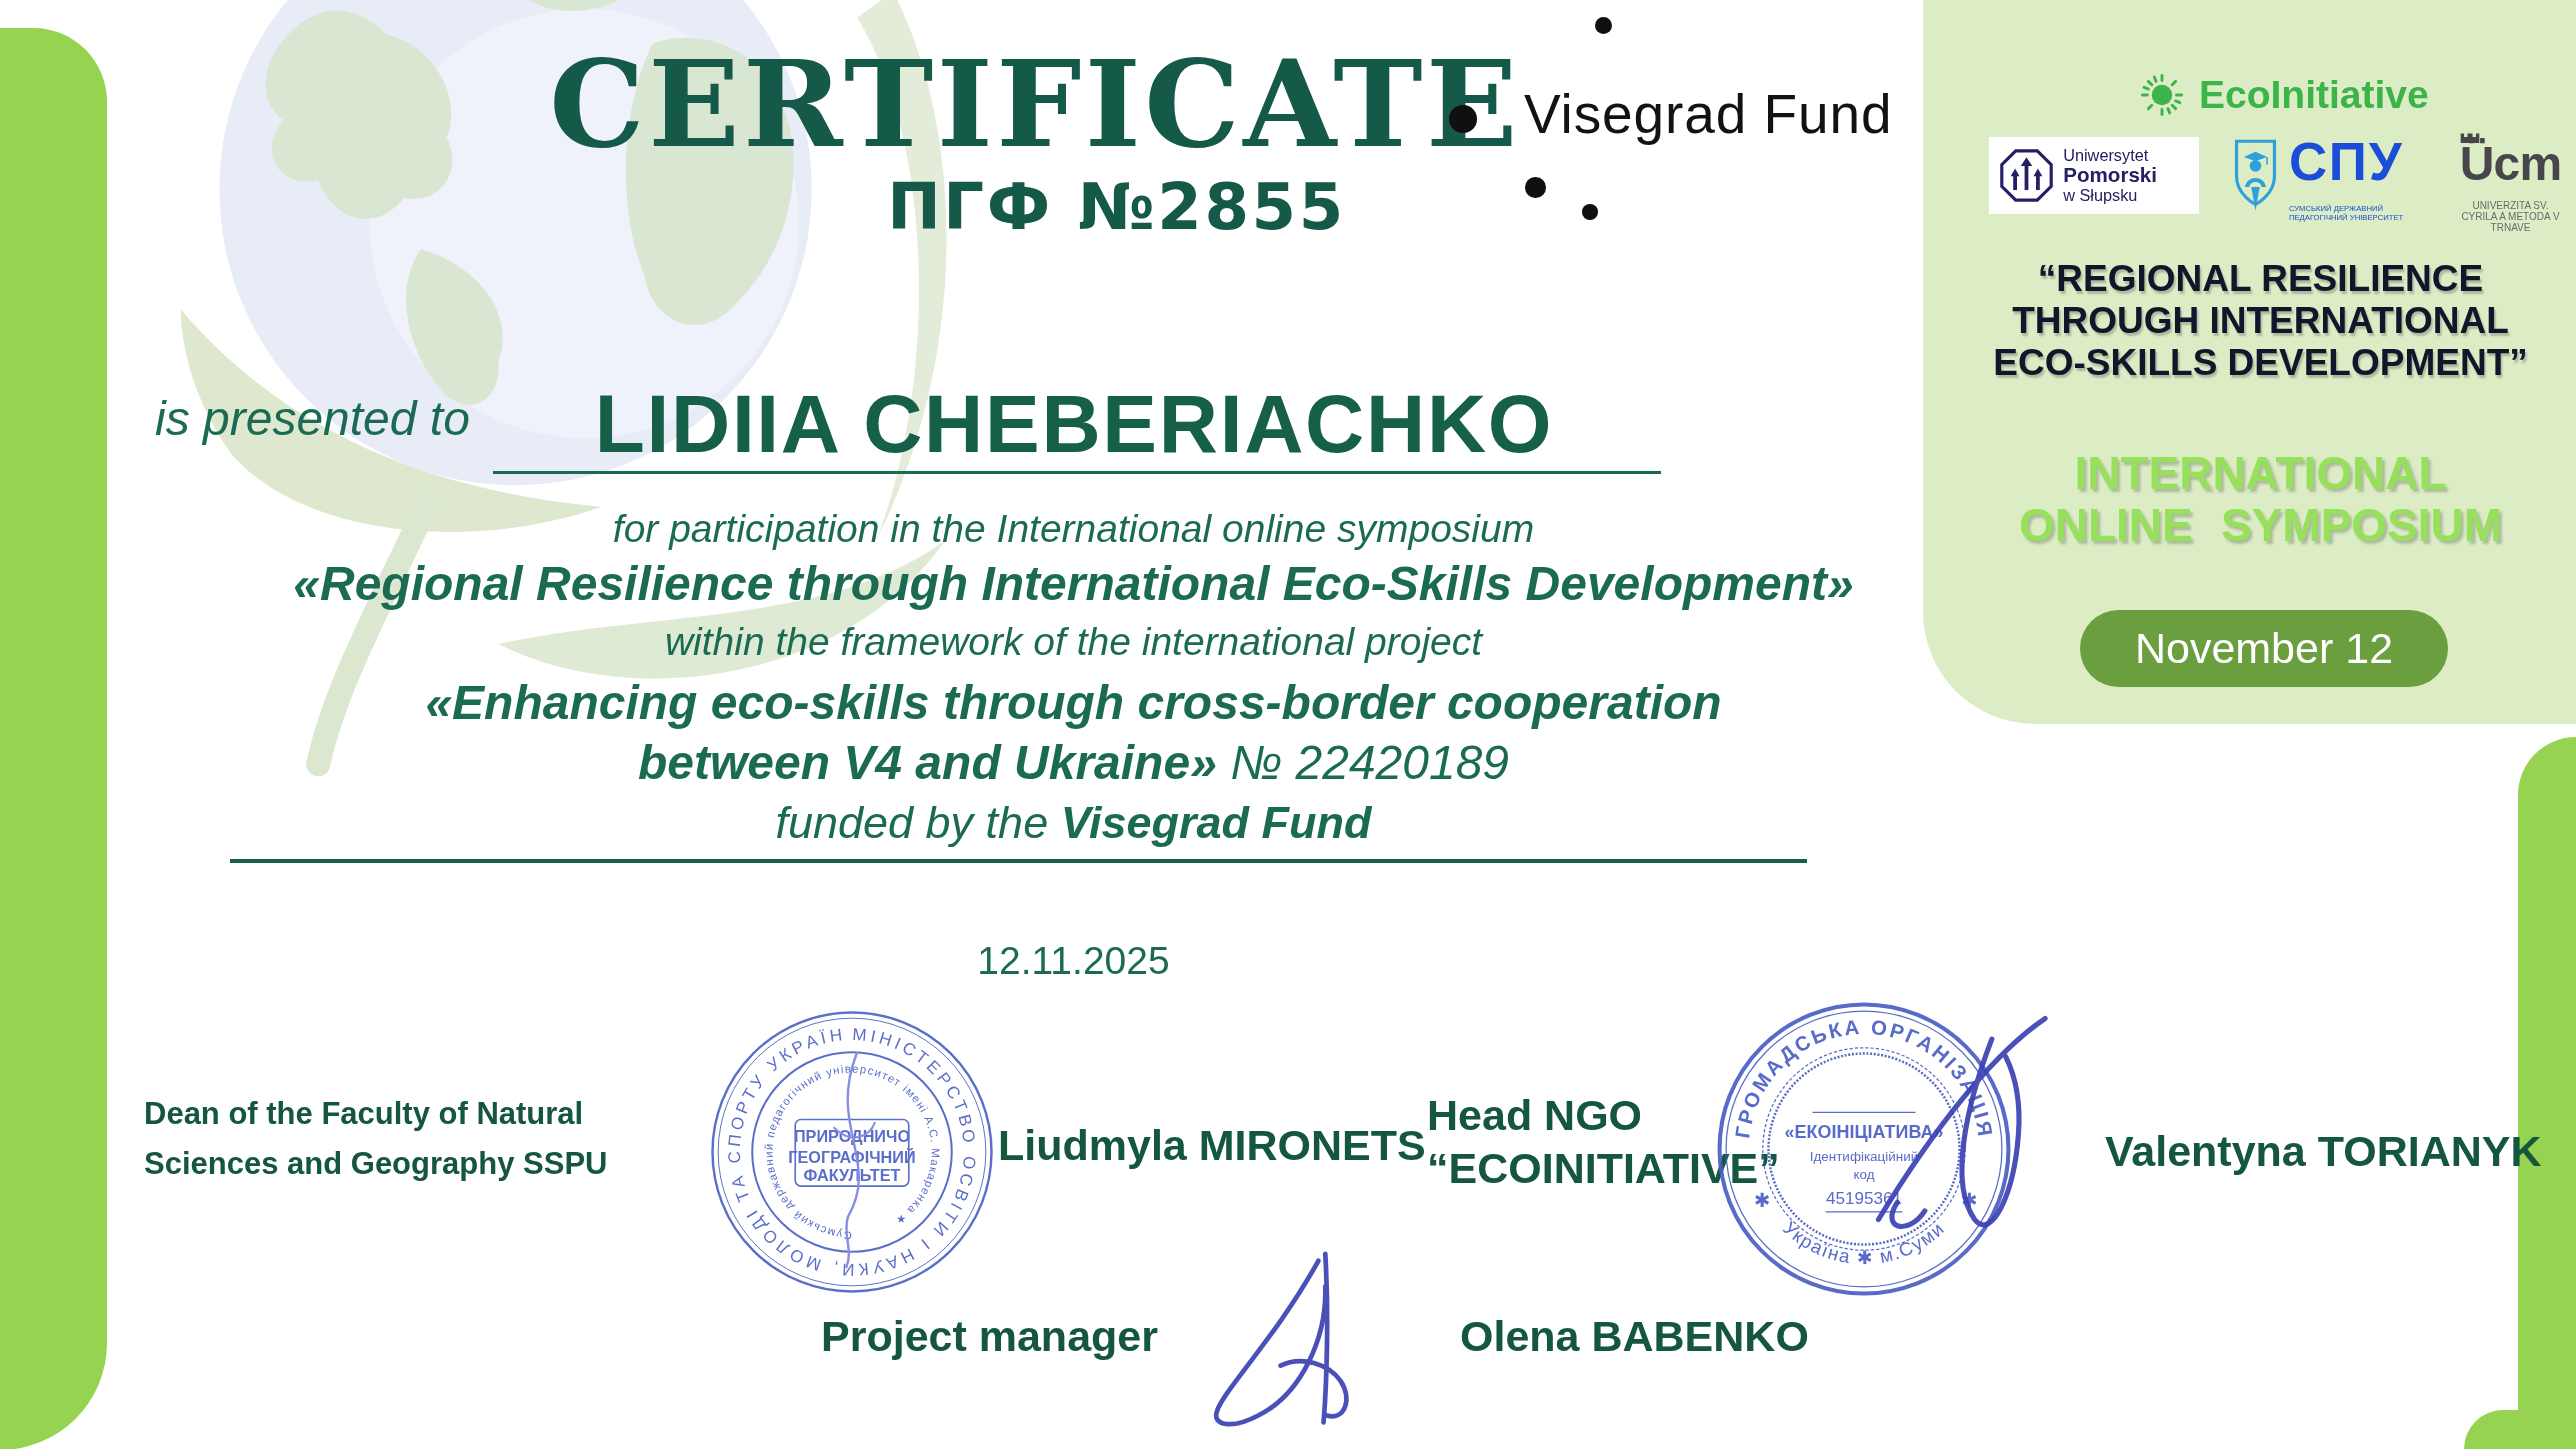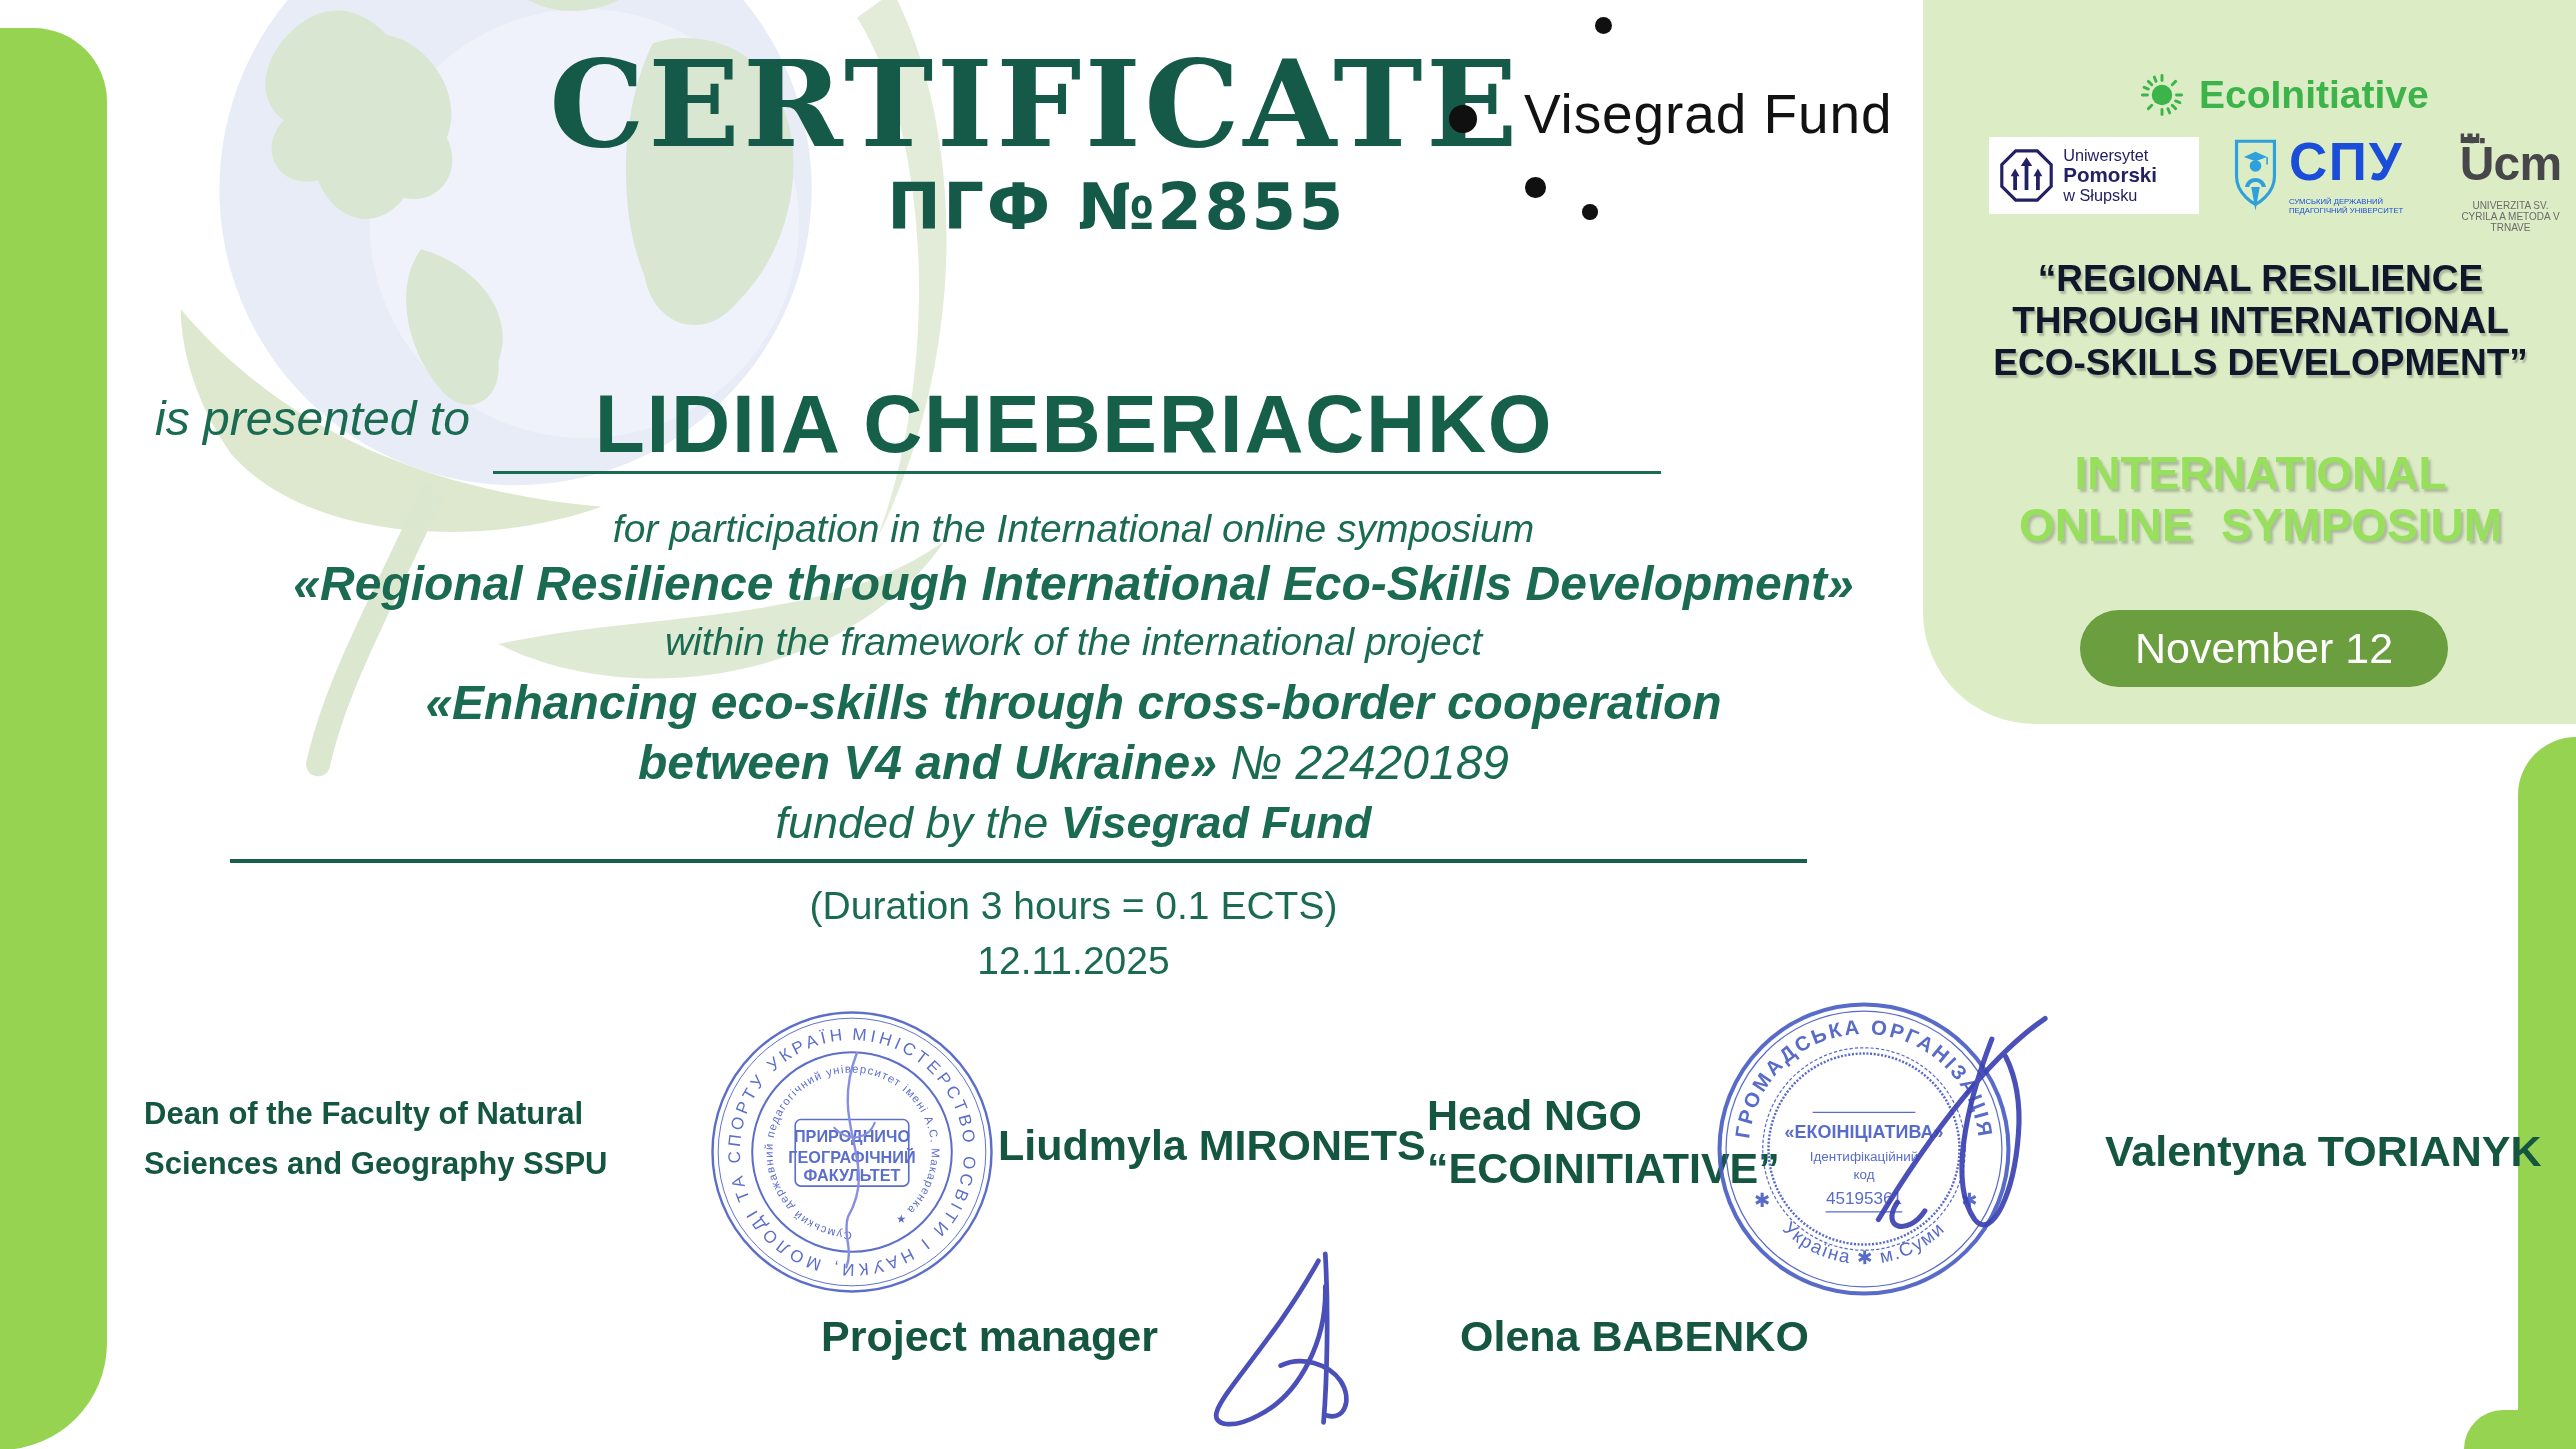--- a/index.html
+++ b/index.html
@@ -65,21 +65,21 @@
            align-items:center;gap:13.7px;}
   .eco-label{font-weight:bold;font-size:39px;color:#3cb44a;}
   .pomorski-card{left:1989px;top:137px;width:210px;height:77px;background:#fff;
                  display:flex;align-items:center;gap:8.6px;padding:5.2px 8.6px;box-sizing:border-box;}
   .pomorski-text{color:#232063;line-height:1.08;}
   .pomorski-text .t1{font-size:16.3px;}
   .pomorski-text .t2{font-size:20.6px;font-weight:bold;}
   .pomorski-text .t3{font-size:16.3px;}
   .spu-card{left:2229px;top:137px;width:215px;height:86px;display:flex;gap:6.9px;align-items:flex-start;}
   .spu-abbr{font-weight:bold;font-size:53px;line-height:50px;color:#1b4ed8;letter-spacing:1.7px;}
-  .spu-caption{font-size:7.7px;color:#1b4ed8;margin-top:10px;width:146px;}
+  .spu-caption{font-size:7.7px;color:#1b4ed8;margin-top:17px;width:146px;}
   .ucm-card{left:2454px;top:141px;width:113px;text-align:center;}
   .ucm-abbr{font-weight:bold;font-size:48px;line-height:45px;color:#47474b;letter-spacing:-0.9px;position:relative;display:inline-block;}
   .ucm-crown{position:absolute;left:-0.9px;top:-10.3px;}
   .ucm-caption{font-size:10px;color:#6a6a6a;margin-top:14px;}
   .quote{left:1984px;top:258px;width:553px;text-align:center;font-weight:bold;
          font-size:37px;line-height:42px;color:#0f172a;
          text-shadow:1.7px 2.6px 1.7px rgba(70,70,70,.3);}
   .event{left:1984px;top:447px;width:553px;text-align:center;font-weight:bold;
          font-size:46px;line-height:52px;color:#97e05c;
          text-shadow:2.6px 3.4px 2.6px rgba(90,90,90,.35);}
@@ -131,21 +131,20 @@
     <div class="cline it  l1">for participation in the International online symposium</div>
     <div class="cline bit l2">«Regional Resilience through International Eco-Skills Development»</div>
     <div class="cline it  l3">within the framework of the international project</div>
     <div class="cline bit l4">«Enhancing eco-skills through cross-border cooperation</div>
     <div class="cline l5">
       <span class="bit">between V4 and Ukraine»</span><span class="it"> № 22420189</span>
     </div>
     <div class="cline l6">
       <span class="it">funded by the </span><span class="bit">Visegrad Fund</span>
     </div>
-    <div class="cline l7">(Duration 3 hours = 0.1 ECTS)</div>
     <div class="cline l8">12.11.2025</div>
   </div>
   <div class="abs rule2"></div>
 
   <div class="abs sig-label dean">
     <div>Dean of the Faculty of Natural</div>
     <div>Sciences and Geography SSPU</div>
   </div>
 
   <svg class="abs" style="left:706px;top:1006px;opacity:.9;" width="292" height="292" viewBox="0 0 360 360">

